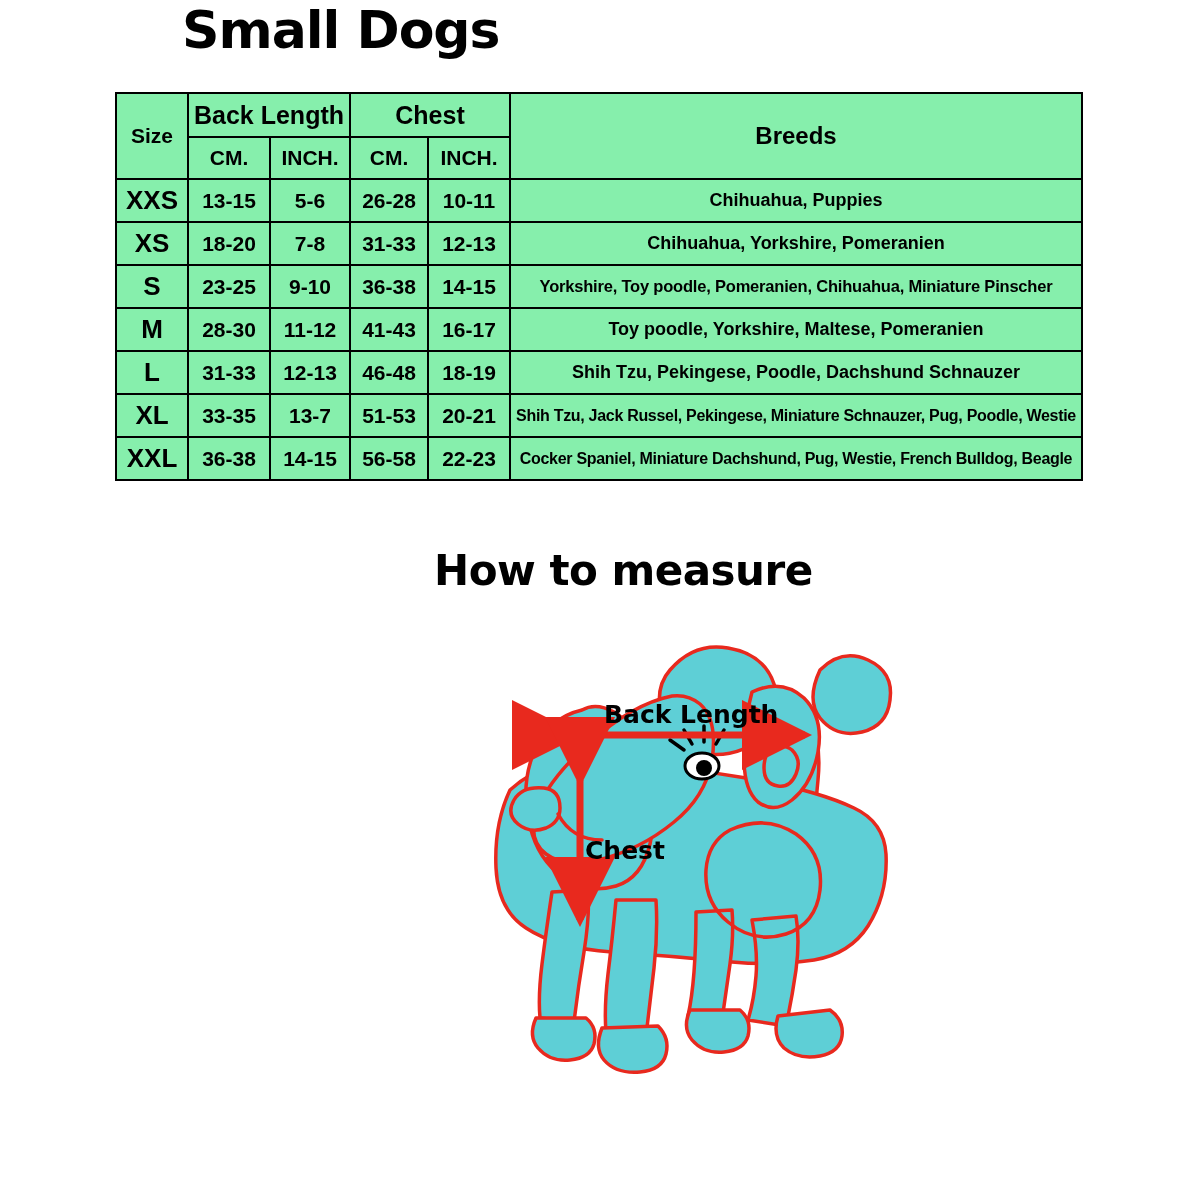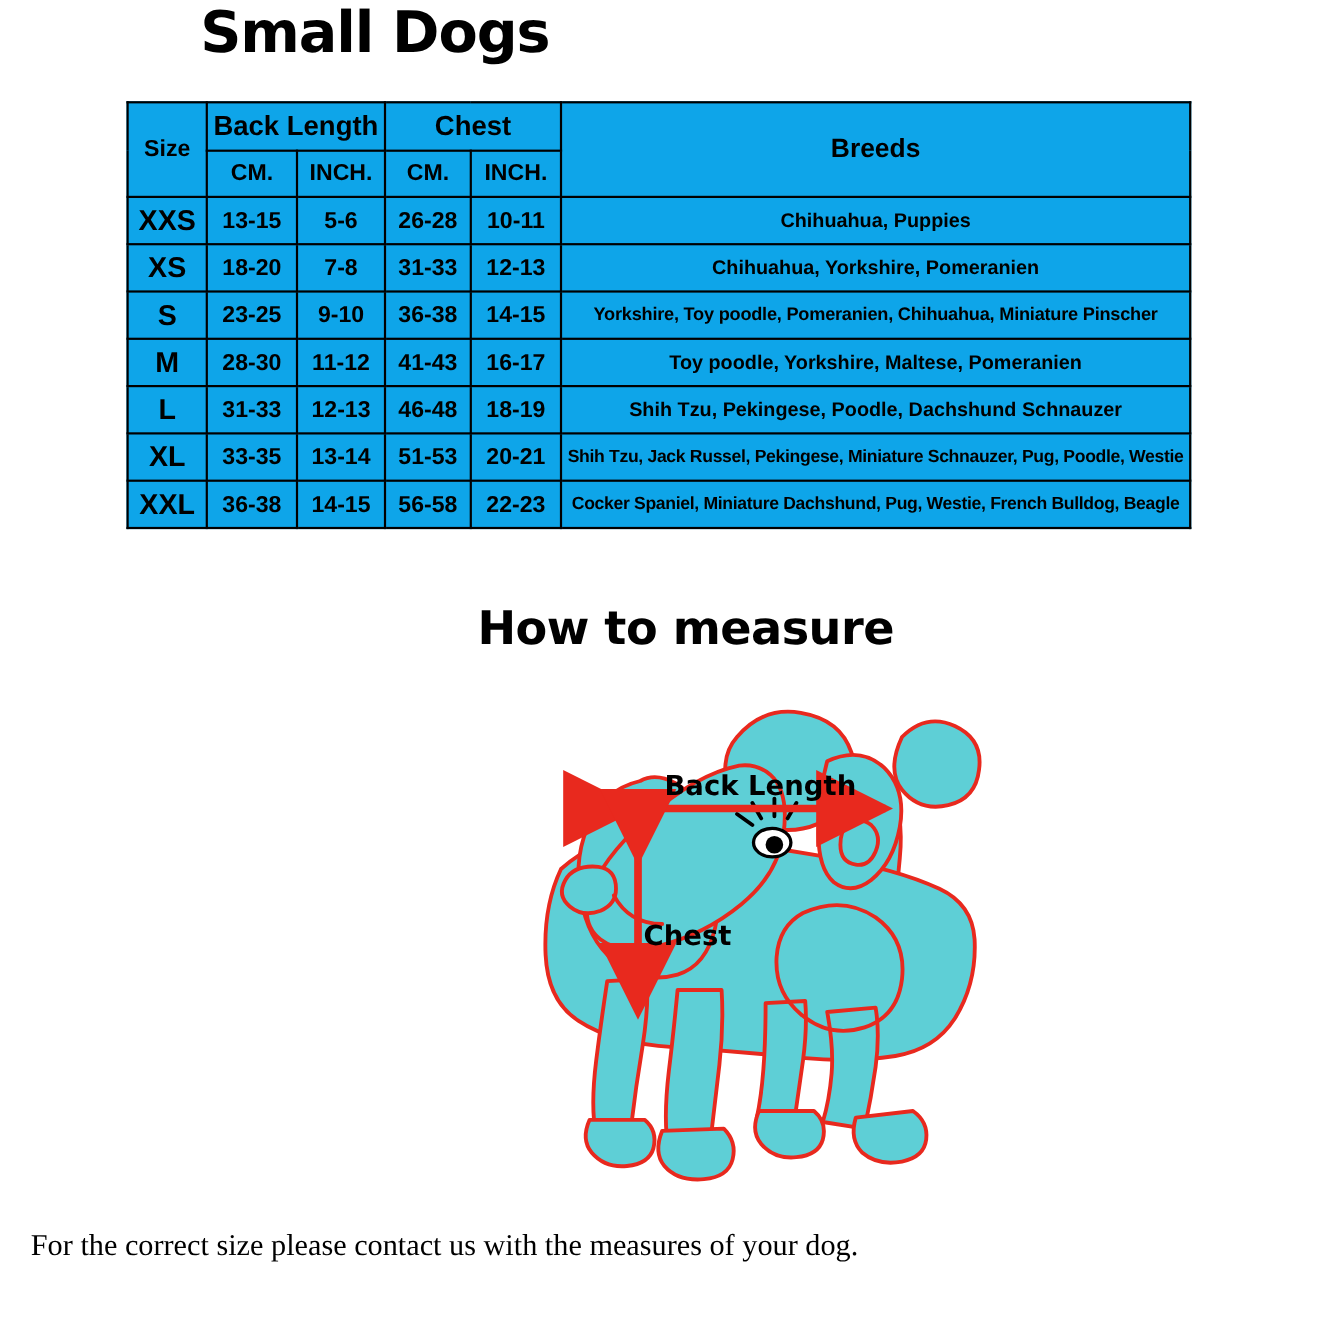--- a/index.html
+++ b/index.html
@@ -32,21 +32,21 @@
   
   #size-table-wrap {
     position: absolute;
     left: 115px;
     top: 92px;
     width: 968px;
   }
   table.size-table {
     border-collapse: collapse;
     width: 100%;
-    background: #0ea5e9;
+    background: #86efac;
     table-layout: fixed;
   }
   table.size-table td,
   table.size-table th {
     border: 2px solid #000000;
     padding: 0;
     text-align: center;
     vertical-align: middle;
     font-family: "Liberation Sans", sans-serif;
     font-weight: bold;
@@ -209,21 +209,21 @@
         <td class="size-cell">L</td>
         <td class="num-cell">31-33</td>
         <td class="num-cell">12-13</td>
         <td class="num-cell">46-48</td>
         <td class="num-cell">18-19</td>
         <td class="breed-cell">Shih Tzu, Pekingese, Poodle, Dachshund Schnauzer</td>
       </tr>
       <tr>
         <td class="size-cell">XL</td>
         <td class="num-cell">33-35</td>
-        <td class="num-cell">13-14</td>
+        <td class="num-cell">13-7</td>
         <td class="num-cell">51-53</td>
         <td class="num-cell">20-21</td>
         <td class="breed-cell tighter">Shih Tzu, Jack Russel, Pekingese, Miniature Schnauzer, Pug, Poodle, Westie</td>
       </tr>
       <tr>
         <td class="size-cell">XXL</td>
         <td class="num-cell">36-38</td>
         <td class="num-cell">14-15</td>
         <td class="num-cell">56-58</td>
         <td class="num-cell">22-23</td>
@@ -300,14 +300,13 @@
 
   <g>
     <line x1="580" y1="780" x2="580" y2="920" stroke="#e8291e" stroke-width="7" marker-start="url(#arrowL)" marker-end="url(#arrowR)"></line>
   </g>
 </svg>
 
 <div class="measure-label" id="label-back-length">Back Length</div>
 <div class="measure-label" id="label-chest">Chest</div>
 
 <div id="footer-note">
-  <div>For the correct size please contact us with the measures of your dog.</div>
 </div>
 
 </body></html>

